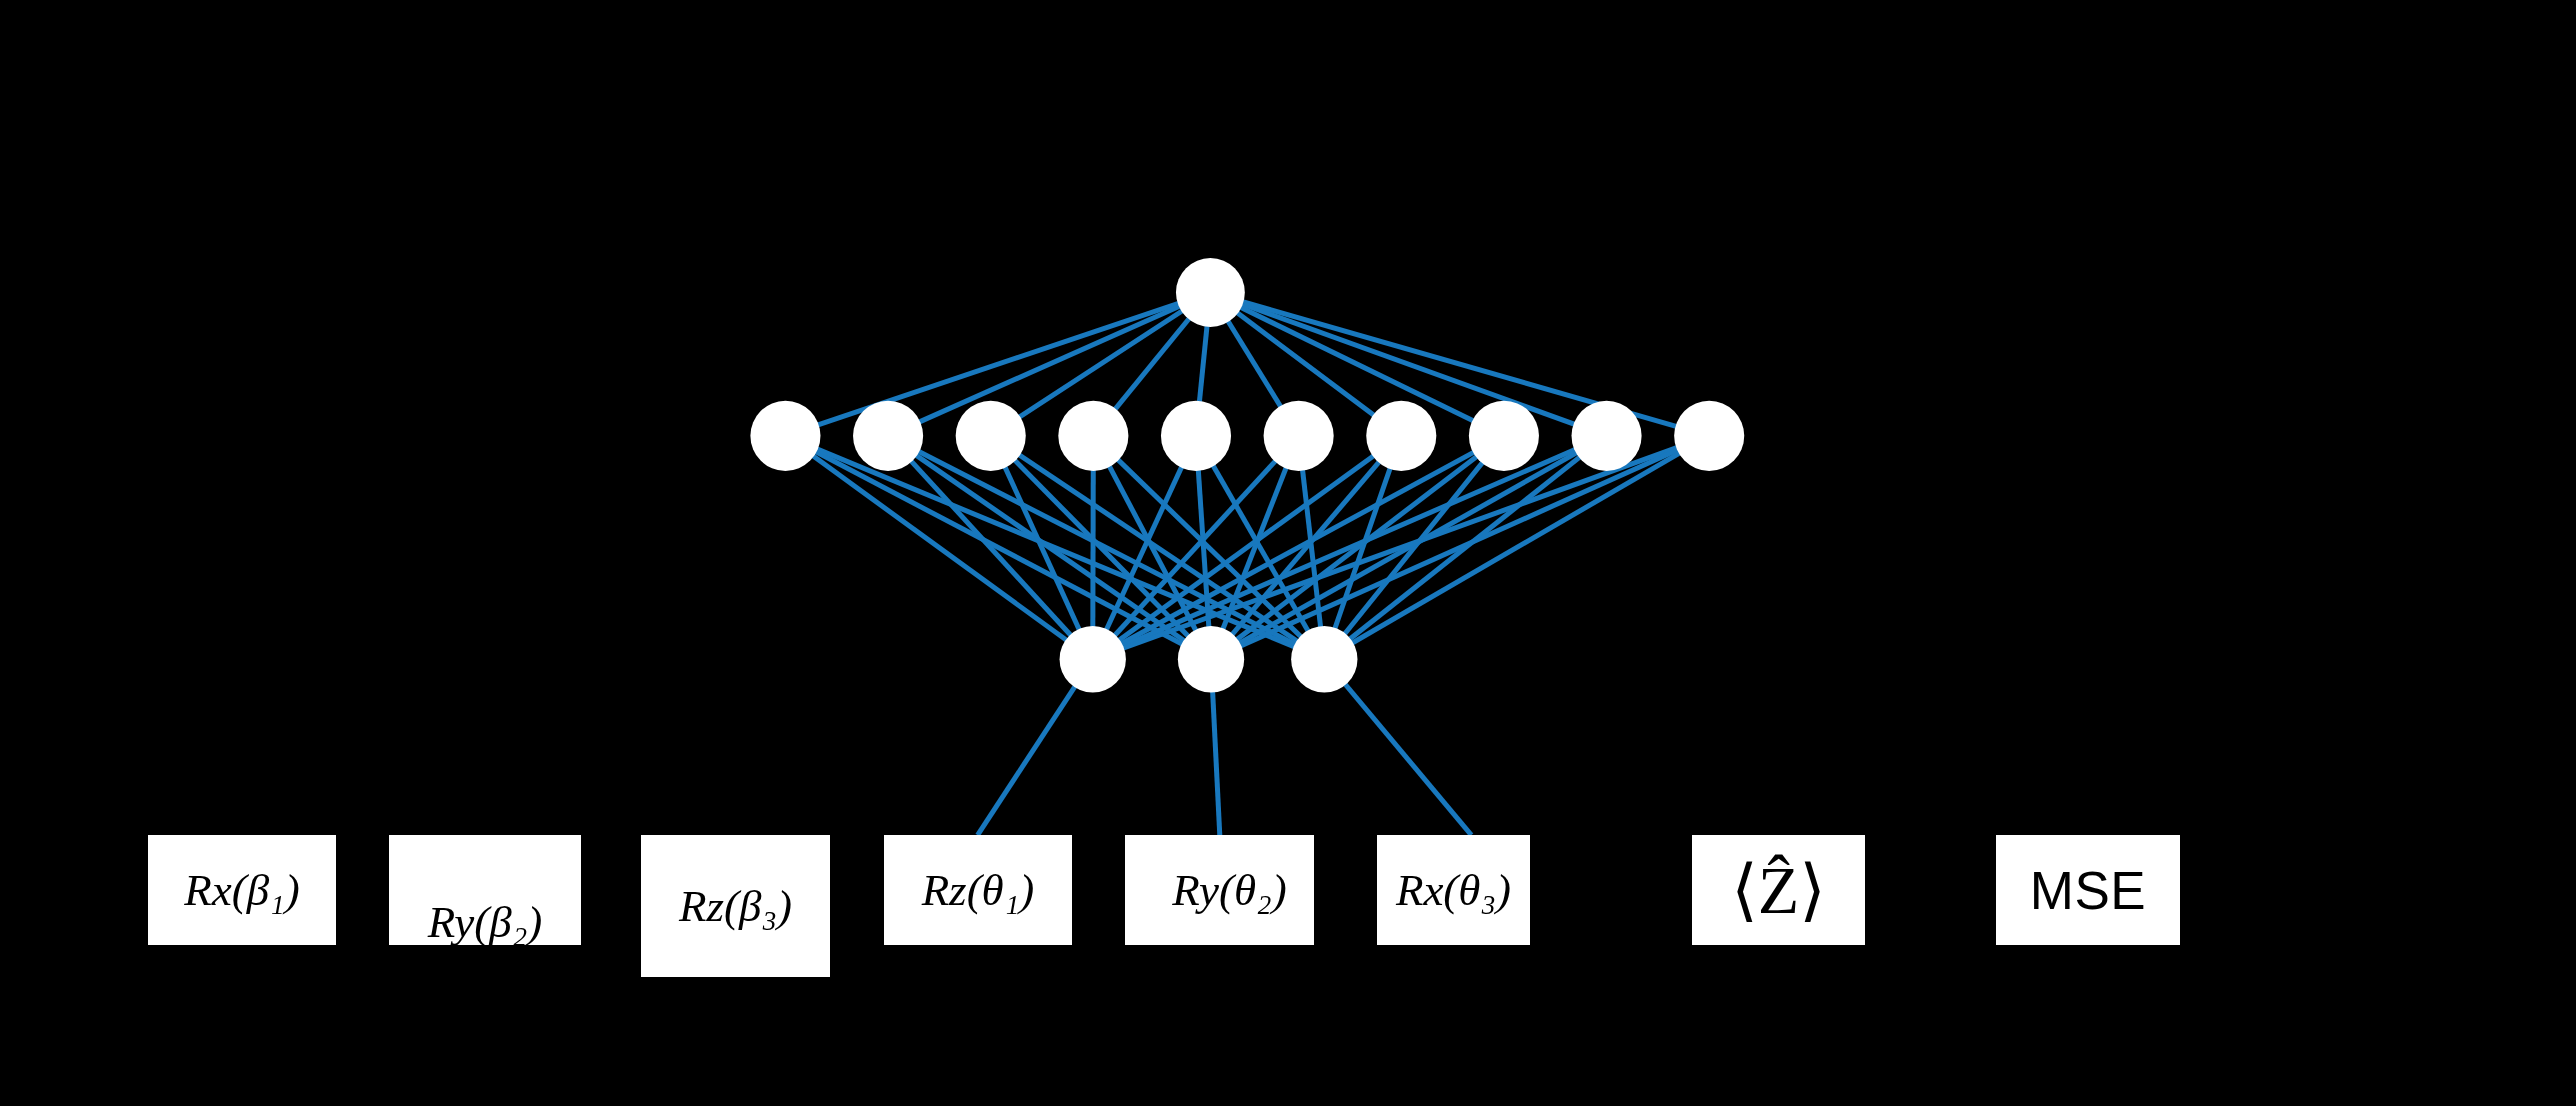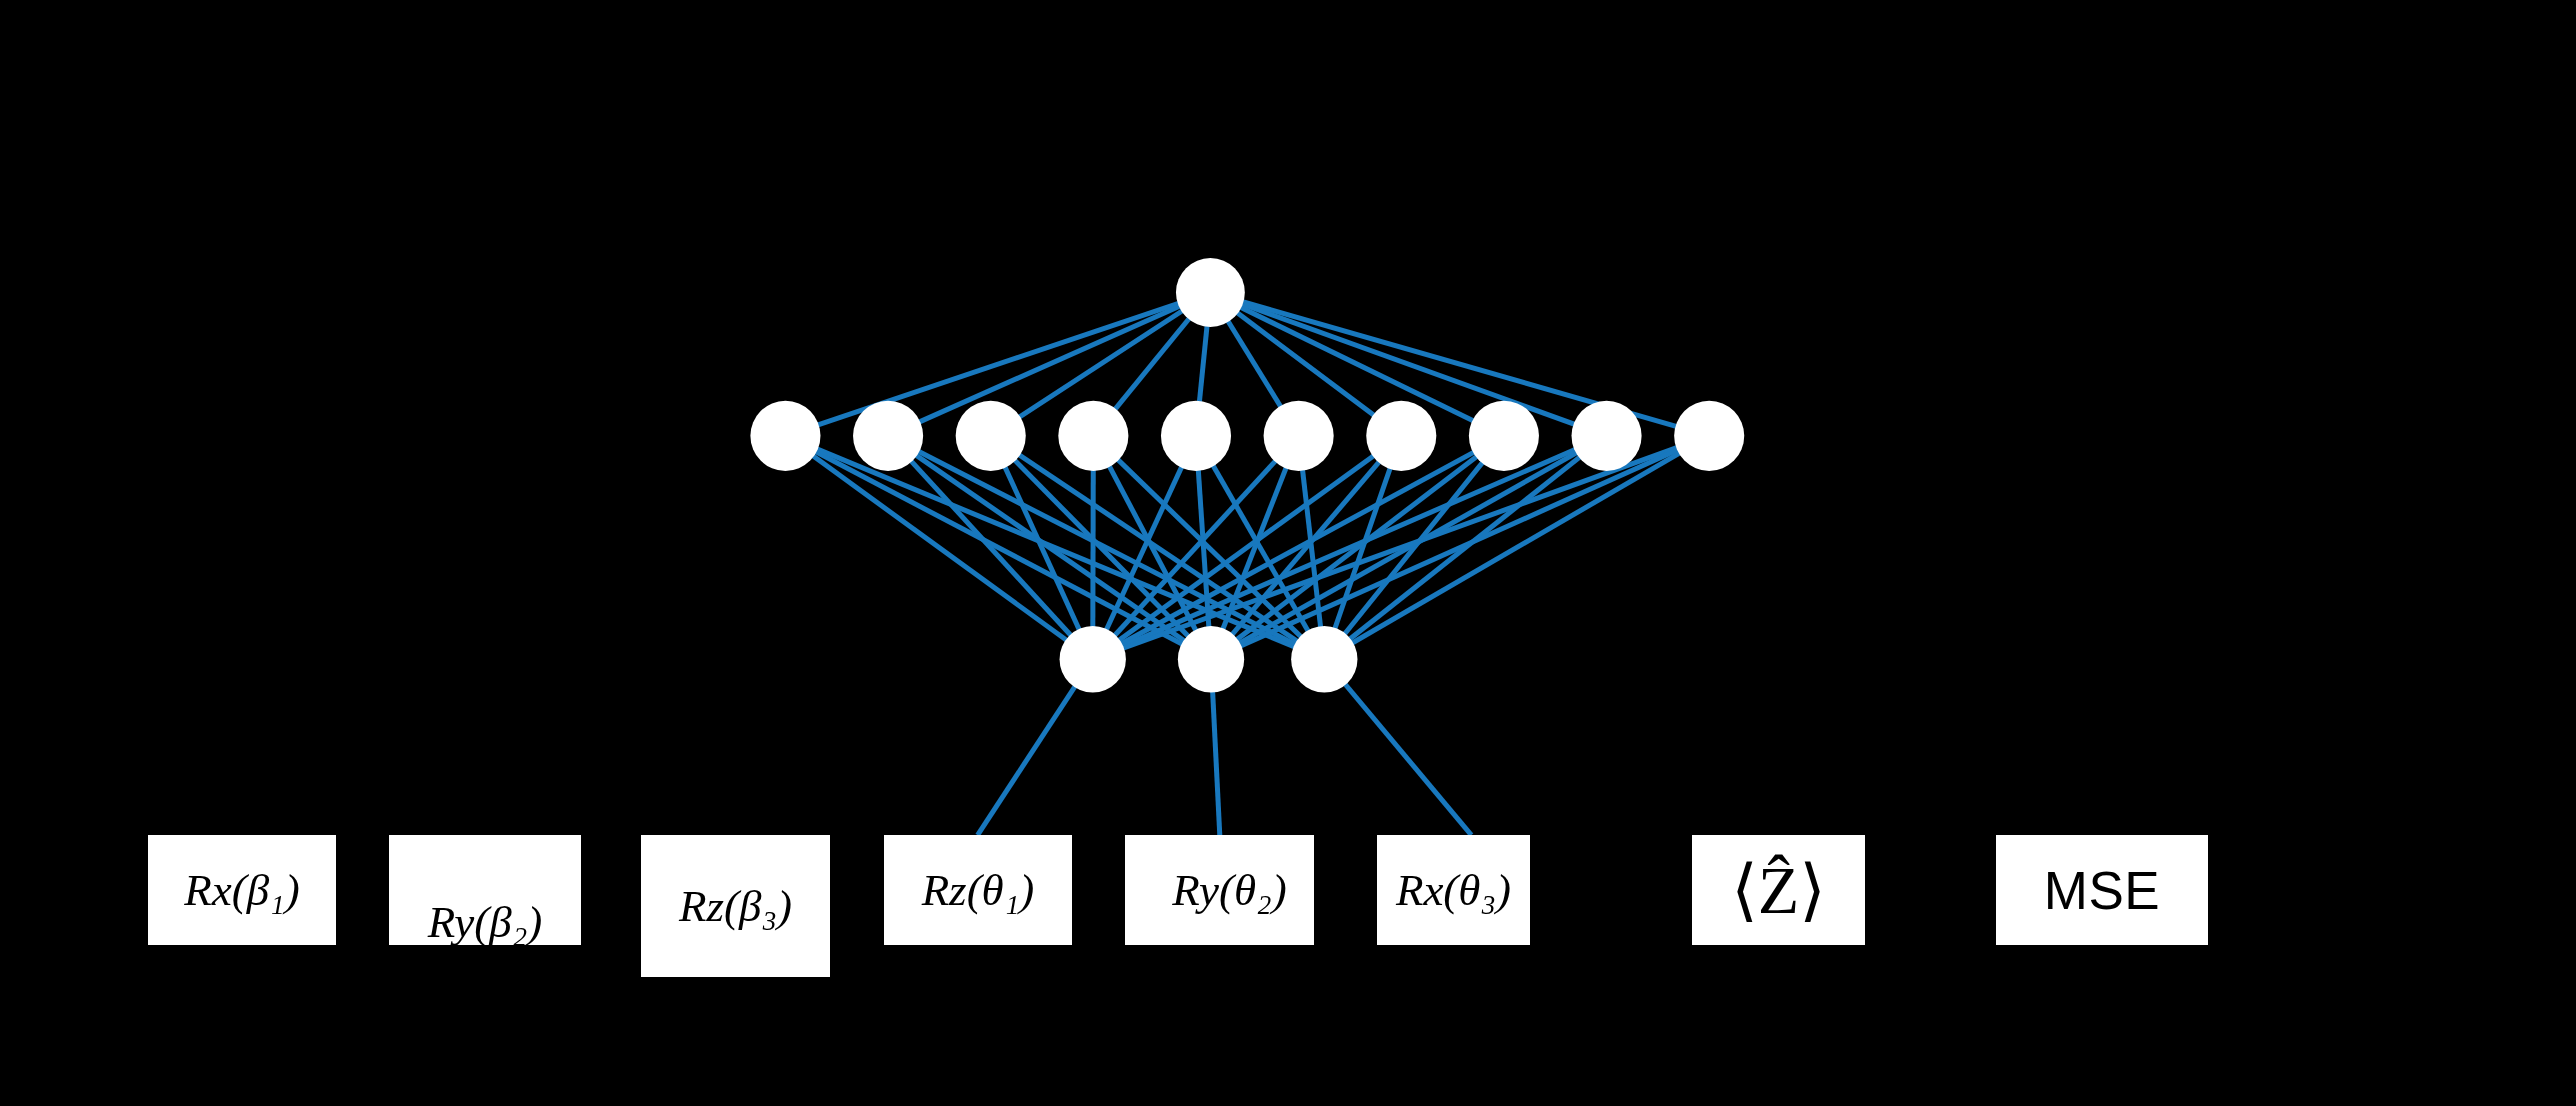--- a/index.html
+++ b/index.html
@@ -132,19 +132,19 @@
     </div>
     <div class="gate math" style="left: 1125px; top: 835px; width: 189px; height: 110px; padding-left: 20px;">
       <span class="lbl">Ry(θ₂)</span>
     </div>
     <div class="gate math" style="left: 1377px; top: 835px; width: 153px; height: 110px;">
       <span class="lbl">Rx(θ₃)</span>
     </div>
     <div class="gate obs" style="left: 1692px; top: 835px; width: 173px; height: 110px;">
       <span class="lbl">⟨Ẑ⟩</span>
     </div>
-    <div class="gate loss" style="left: 1996px; top: 835px; width: 212px; height: 110px;">
+    <div class="gate loss" style="left: 1996px; top: 835px; width: 184px; height: 110px;">
       <span class="lbl">MSE</span>
     </div>
   </div>
 
 </div>
 
 
 </body></html>

